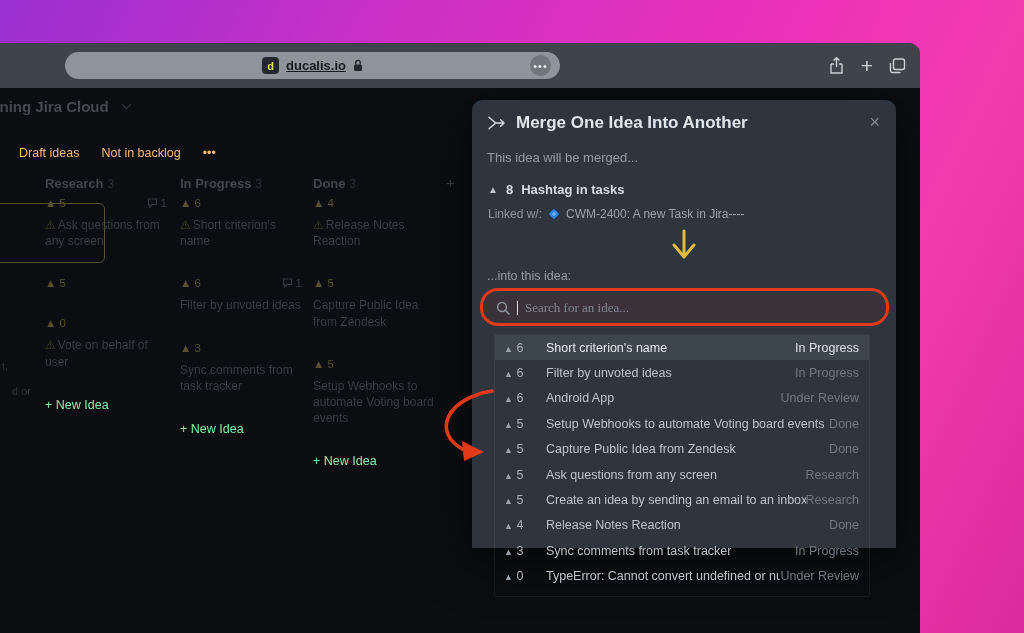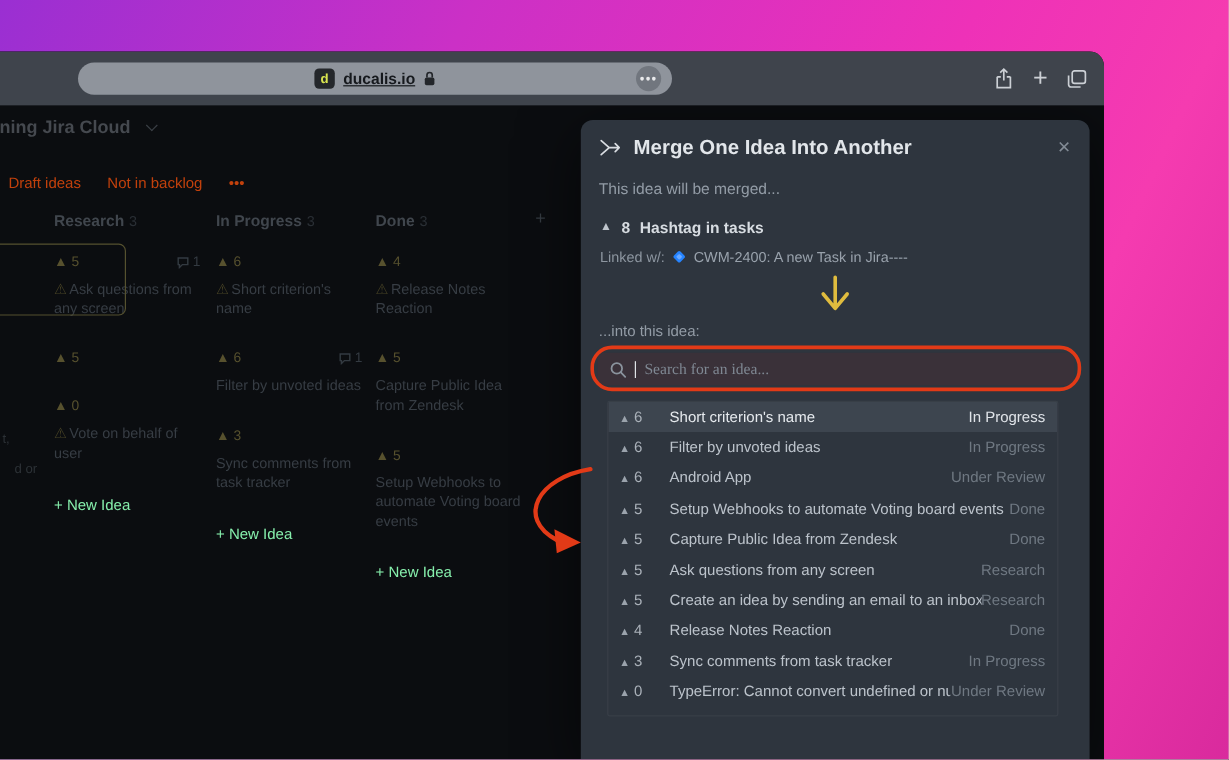--- a/index.html
+++ b/index.html
@@ -25,39 +25,39 @@
   .plus-glyph { font-size:21px; font-weight:300; line-height:1; color:#ccd0d5; }
 
   .page { position:absolute; left:0; top:45px; width:920px; height:545px; background:#0b0d10; overflow:hidden; }
 
   
   .board { position:absolute; inset:0; }
   .board-title { position:absolute; left:-18px; top:10px; font-size:15px; font-weight:700; color:#45494f;
                  display:flex; align-items:center; gap:14px; }
   .chev { width:7px; height:7px; border-right:1.5px solid #3a3f45; border-bottom:1.5px solid #3a3f45;
           transform:rotate(45deg); margin-top:-4px; }
-  .board-tabs { position:absolute; left:7px; top:58px; display:flex; gap:22px; font-size:12.5px; color:#c2410c; }
+  .board-tabs { position:absolute; left:19px; top:58px; display:flex; gap:22px; font-size:12.5px; color:#fdba74; }
   .board-cols { position:absolute; inset:0; }
   .col { position:absolute; top:88px; width:122px; }
-  .col-head { font-size:13px; font-weight:700; color:#40464d; margin-bottom:22px; }
+  .col-head { font-size:13px; font-weight:700; color:#40464d; margin-bottom:6px; }
   .col-count { font-weight:400; color:#2a2f35; margin-left:4px; font-size:12px; }
   .add-col { position:absolute; left:446px; top:86px; font-size:15px; color:#353b42; }
   .card { margin-bottom:28px; }
   .meta { display:flex; justify-content:space-between; font-size:11.5px; margin-bottom:8px; }
   .vote { color:#57512e; }
   .cmt { color:#333a41; display:flex; align-items:center; gap:3px; }
   .ctitle { font-size:12px; line-height:1.35; color:#373d44; }
   .warn { color:#474225; margin-right:2px; }
   .new-idea { font-size:12.5px; color:#86efac; margin-top:20px; }
   .focus-box { position:absolute; left:-8px; top:115px; width:113px; height:60px;
                border:1px solid #55512f; border-radius:6px; }
   .edge-frag { position:absolute; font-size:11px; color:#2c3136; }
 
   
-  .modal { position:absolute; left:484px; top:12px; width:424px; height:533px;
+  .modal { position:absolute; left:472px; top:12px; width:424px; height:448px;
            background:#2e353e; border-radius:10px 10px 0 0; box-shadow:0 12px 50px rgba(0,0,0,.55); }
   .m-head { position:absolute; left:14px; top:13px; display:flex; align-items:center; gap:9px; }
   .m-title { font-size:17px; font-weight:600; color:#e2e6ea; }
   .m-close { position:absolute; right:16px; top:12px; font-size:18px; color:#838c96; cursor:default; }
   .m-muted { position:absolute; left:15px; font-size:13px; color:#939ca6; }
   .src-row { position:absolute; left:16px; top:82px; display:flex; align-items:center; gap:8px;
              font-size:13px; font-weight:600; color:#d7dce1; }
   .src-tri { color:#bfc5cc; font-size:10px; }
   .linked { position:absolute; left:16px; top:107px; display:flex; align-items:center; gap:6px;
             font-size:12px; color:#8d96a0; }

